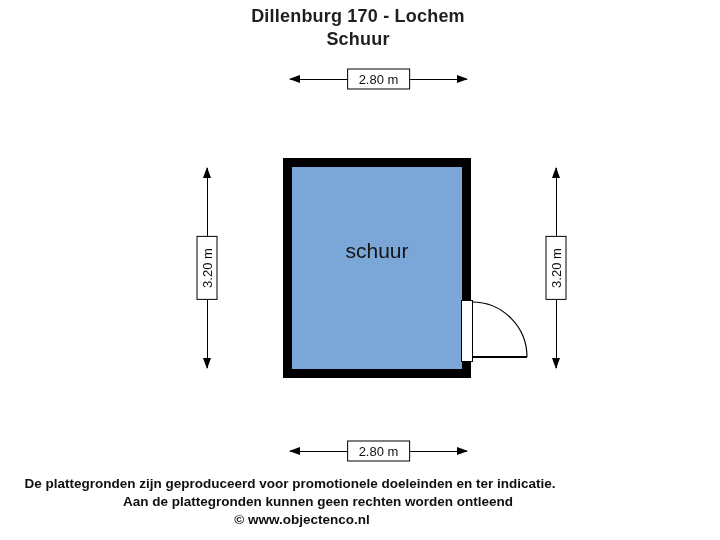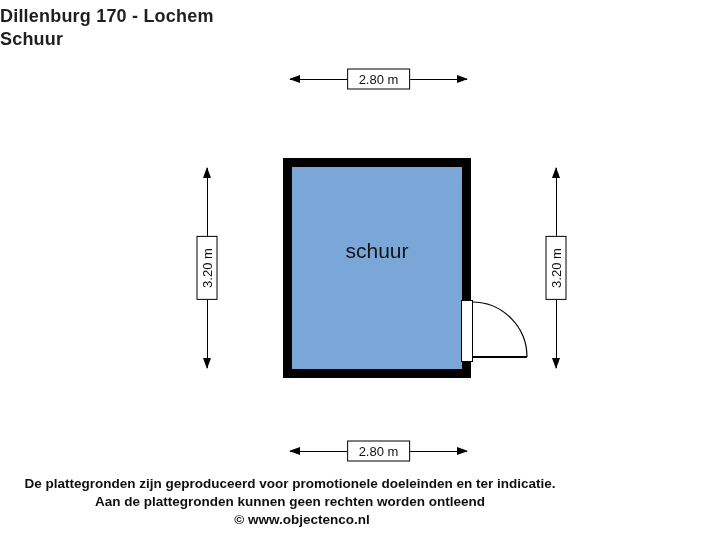--- a/index.html
+++ b/index.html
@@ -5,21 +5,21 @@
   * { margin:0; padding:0; box-sizing:border-box; }
   html,body { width:720px; height:540px; }
   body {
     position:relative;
     background:#fff;
     font-family:"Liberation Sans", sans-serif;
     color:#1a1a1a;
     overflow:hidden;
   }
   .title-line {
-    position:absolute; left:0; width:716px; text-align:left;
+    position:absolute; left:0; width:716px; text-align:center;
     font-size:18px; font-weight:bold; color:#1f1f1f; letter-spacing:0.2px;
   }
   .title-1 { top:6px; }
   .title-2 { top:29px; }
 
   
   .room {
     position:absolute; left:283px; top:158px; width:188px; height:220px;
     border:9px solid #000;
   }
@@ -54,21 +54,21 @@
   }
   .dim-h .dim-label { left:50%; top:0; transform:translate(-50%,-50%); }
   .dim-v .dim-label { left:0; top:50%; transform:translate(-50%,-50%) rotate(-90deg); }
 
   
   .footer-line {
     position:absolute; left:0; width:580px; text-align:center;
     font-size:13.5px; font-weight:bold; color:#101010;
   }
   .footer-1 { top:476px; }
-  .footer-2 { top:494px; }
+  .footer-2 { top:494px;margin-left:28px; }
   .footer-3 { top:512px;margin-left:12px; }
 </style>
 </head>
 <body>
 
 <div>
 
   <div class="title-line title-1">Dillenburg 170 - Lochem</div>
   <div class="title-line title-2">Schuur</div>
 

